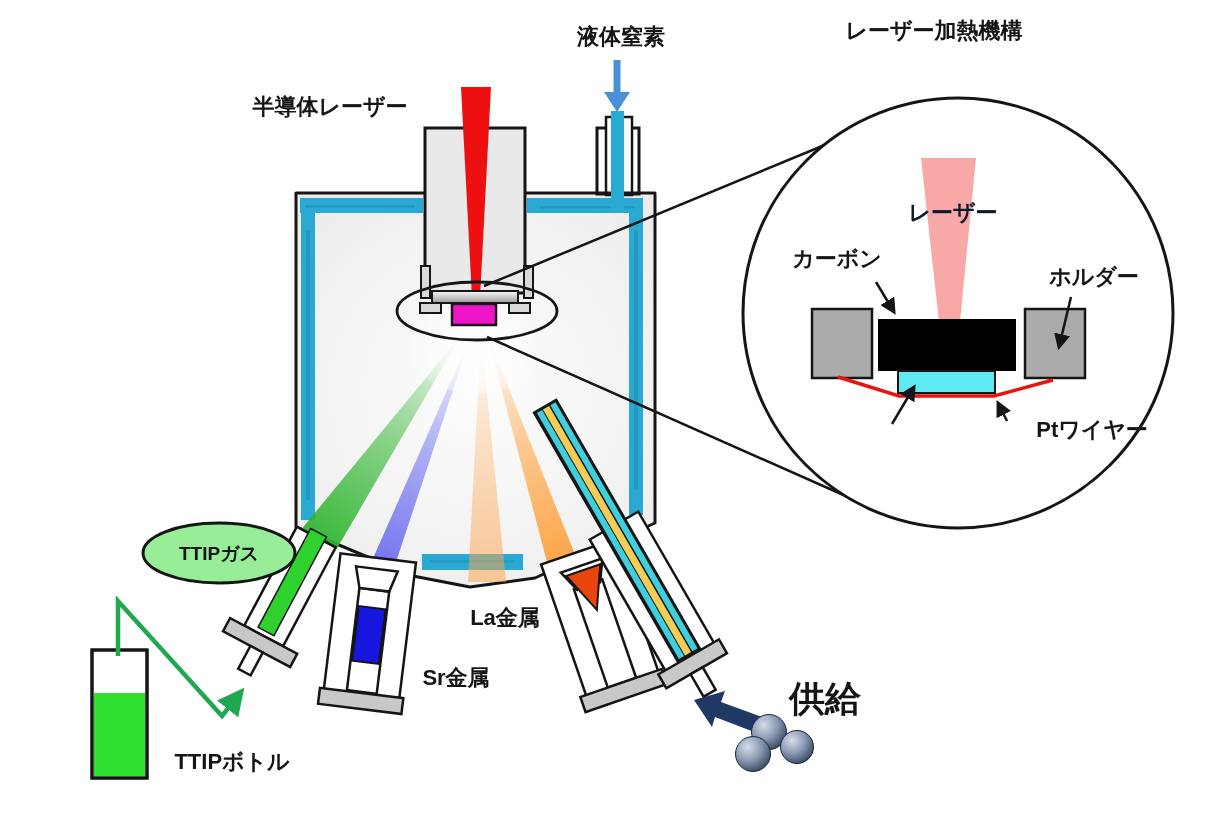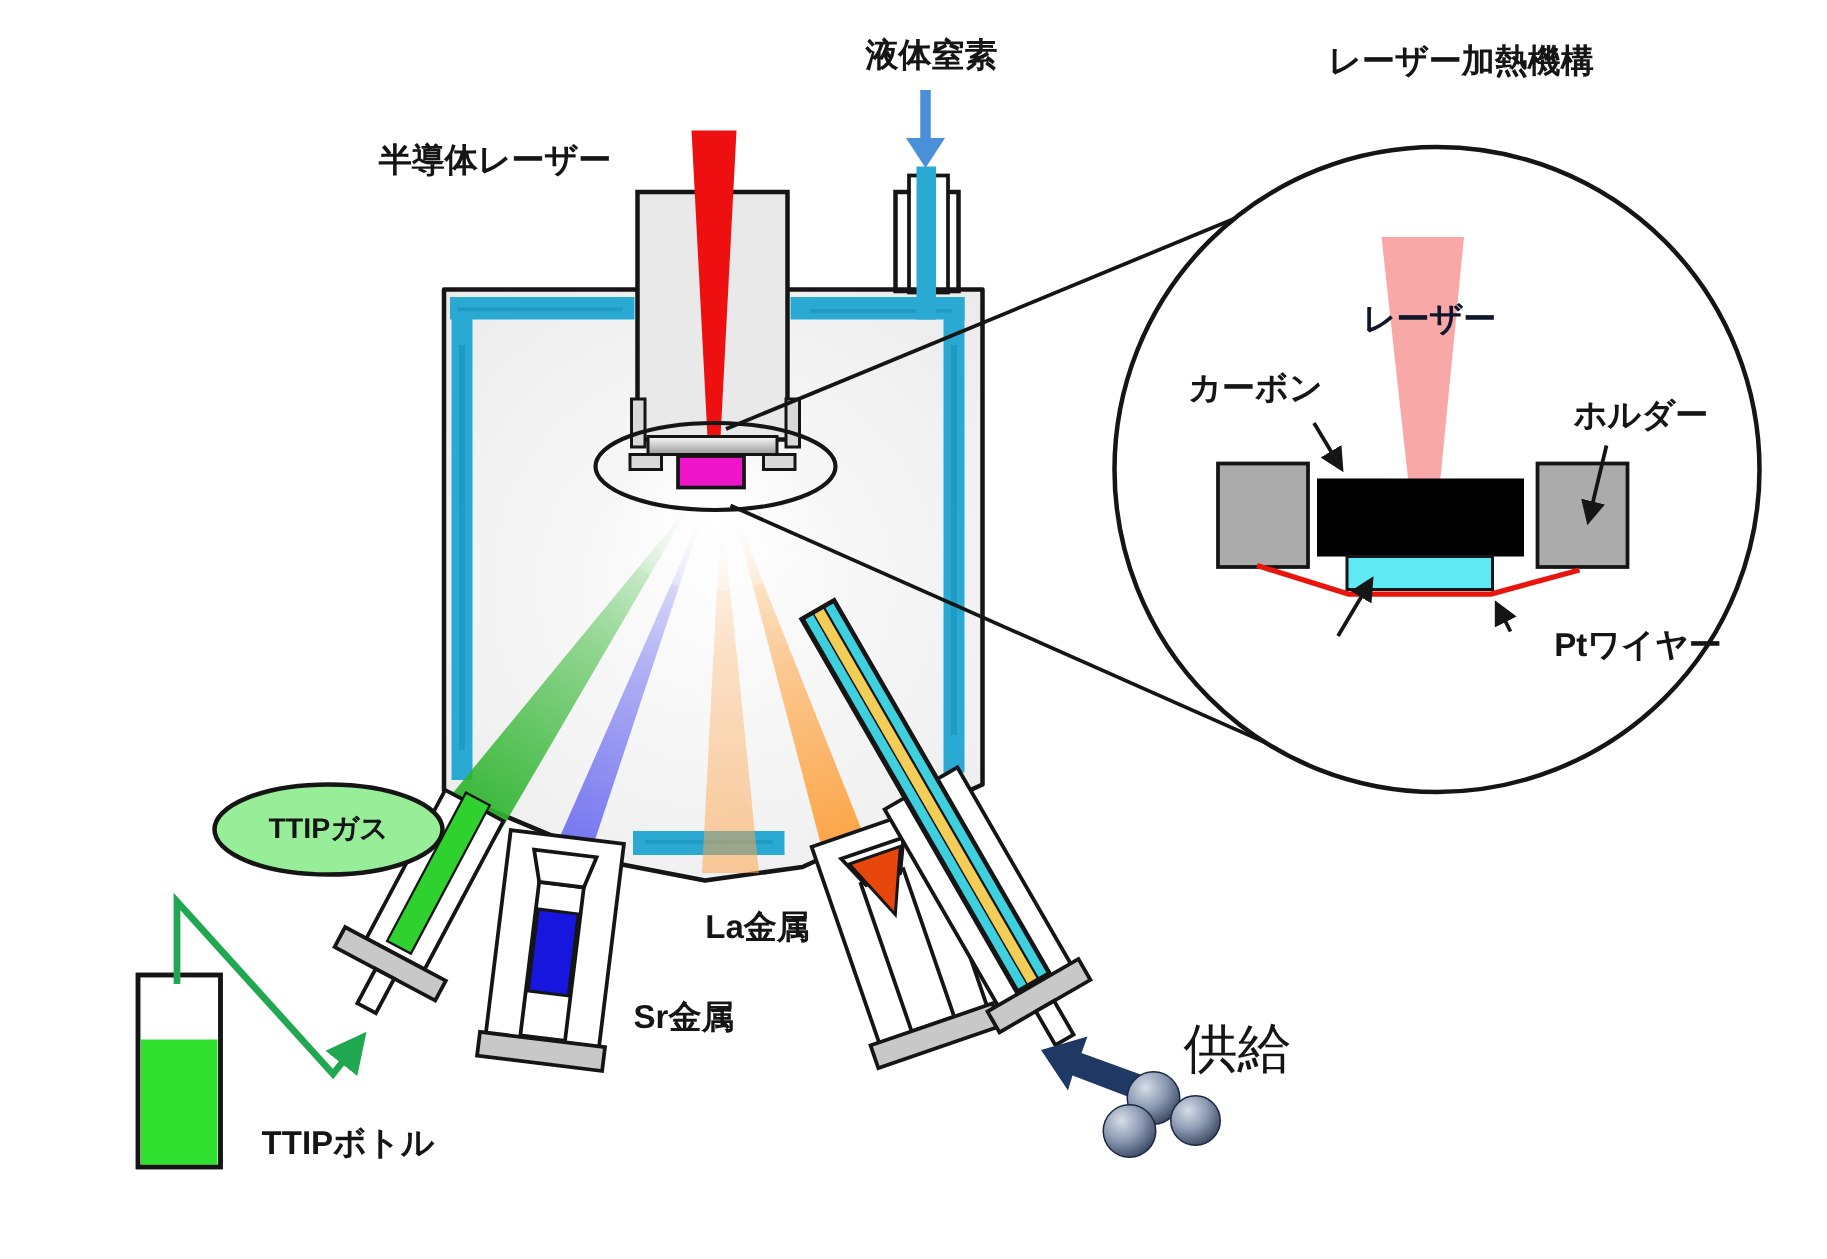--- a/index.html
+++ b/index.html
@@ -9,21 +9,21 @@
   }
   .stage svg{position:absolute;left:0;top:0;}
   .lbl{
     position:absolute;transform:translate(-50%,-50%);
     white-space:nowrap;color:#151515;font-size:22px;font-weight:600;
     letter-spacing:0px;line-height:1;
   }
   .lbl sub{font-size:0.62em;}
   .lbl.red{color:#0f172a;}
   .lbl.teal{color:#2e6f80;font-size:24px;font-weight:700;}
-  .lbl.big{font-size:36px;font-weight:400;}
+  .lbl.big{font-size:36px;font-weight:700;}
   .lbl.small{font-size:19px;}
 </style>
 </head>
 <body>
 
 <div class="stage">
 <svg width="1218" height="839" viewBox="0 0 1218 839">
   <defs>
     <radialGradient id="chamberGrad" gradientUnits="userSpaceOnUse" cx="477" cy="390" r="280">
       <stop offset="0%" stop-color="#fdfdfd"></stop>
@@ -181,21 +181,21 @@
   <polygon points="694,700 725,691 721,702 776,722 770,738 715,717 712,727" fill="#1f3864"></polygon>
   <g stroke="#1b2940" stroke-width="1">
     <circle cx="769" cy="732" r="17.5" fill="url(#sphereGrad)"></circle>
     <circle cx="797" cy="747" r="16.5" fill="url(#sphereGrad)"></circle>
     <circle cx="753" cy="754" r="17.5" fill="url(#sphereGrad)"></circle>
   </g>
 </svg>
 
   <div class="lbl" style="left:330px;top:107px;">半導体レーザー</div>
   <div class="lbl" style="left:621px;top:37px;">液体窒素</div>
-  <div class="lbl" style="left:934px;top:41px;margin-left:40px;">レーザー加熱機構</div>
+  <div class="lbl" style="left:934px;top:31px;">レーザー加熱機構</div>
   <div class="lbl red" style="left:953px;top:213px;">レーザー</div>
   <div class="lbl" style="left:837px;top:259px;">カーボン</div>
   <div class="lbl" style="left:1094px;top:277px;">ホルダー</div>
   <div class="lbl" style="left:1092px;top:430px;">Ptワイヤー</div>
   <div class="lbl small" style="left:219px;top:553px;">TTIPガス</div>
   <div class="lbl" style="left:232px;top:762px;">TTIPボトル</div>
   <div class="lbl" style="left:456px;top:678px;">Sr金属</div>
   <div class="lbl" style="left:505px;top:618px;">La金属</div>
   <div class="lbl big" style="left:825px;top:699px;">供給</div>
 </div>

